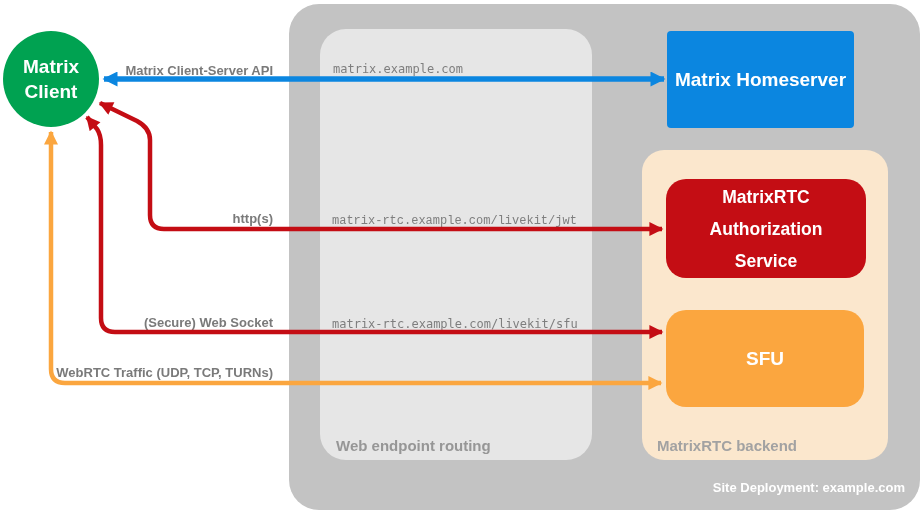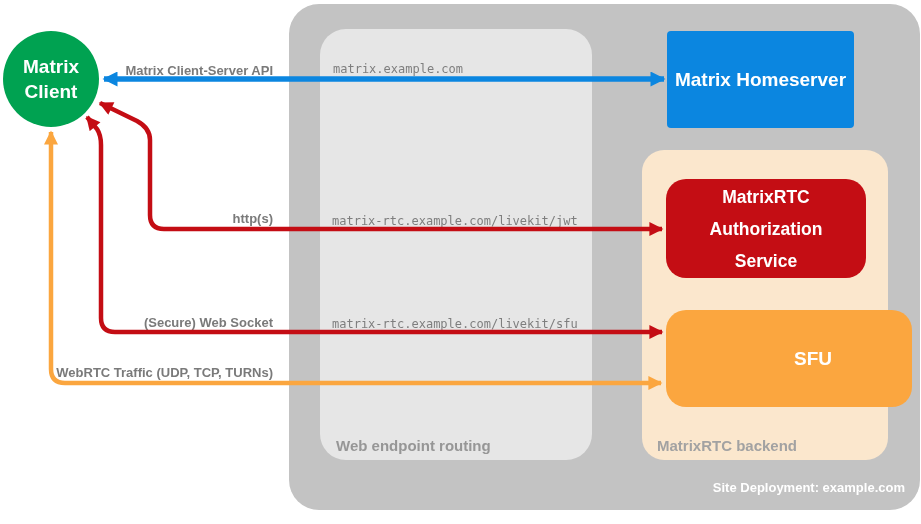--- a/index.html
+++ b/index.html
@@ -41,21 +41,21 @@
     background: #0b86e0; border-radius: 4px; font-size: 19px;
   }
   .auth {
     left: 666px; top: 179px; width: 200px; height: 99px;
     background: #c40d14; border-radius: 20px;
     font-size: 17.5px; line-height: 32px;
   }
   .auth span { display: block; width: 150px; }
   .sfu {
     left: 666px; top: 310px; width: 198px; height: 97px;
-    background: #fba63f; border-radius: 20px; font-size: 19px; padding-left: 48px;
+    background: #fba63f; border-radius: 20px; font-size: 19px;
   }
   .client-circle {
     left: 3px; top: 31px; width: 96px; height: 96px;
     background: #00a251; border-radius: 50%;
     display: flex; flex-direction: column; align-items: center; justify-content: center;
     color: #ffffff; font-weight: bold; font-size: 19px; line-height: 25px;
     text-align: left;
   }
 
   
@@ -98,21 +98,21 @@
   </div>
   <div class="abs node sfu">
     <span>SFU</span>
   </div>
   <div class="abs client-circle">
     <span>Matrix</span>
     <span>Client</span>
   </div>
 
   <div class="abs mono" style="left:333px; top:62px;">matrix.example.com</div>
-  <div class="abs mono" style="left:332px; top:214px;">matrix-rtc.example.com/livekit/jwt</div>
+  <div class="abs mono" style="left:332px; top:214px;font-family:Liberation Mono, monospace;">matrix-rtc.example.com/livekit/jwt</div>
   <div class="abs mono" style="left:332px; top:317px;">matrix-rtc.example.com/livekit/sfu</div>
 
   <div class="abs conn-label" style="top:63px;">Matrix Client-Server API</div>
   <div class="abs conn-label" style="top:211px;">http(s)</div>
   <div class="abs conn-label" style="top:315px;">(Secure) Web Socket</div>
   <div class="abs conn-label" style="top:365px;">WebRTC Traffic (UDP, TCP, TURNs)</div>
 
   <div class="abs sect-title" style="left:336px; top:437px;">Web endpoint routing</div>
   <div class="abs sect-title backend-title" style="left:657px; top:437px;">MatrixRTC backend</div>
   <div class="abs site-title">Site Deployment: example.com</div>

